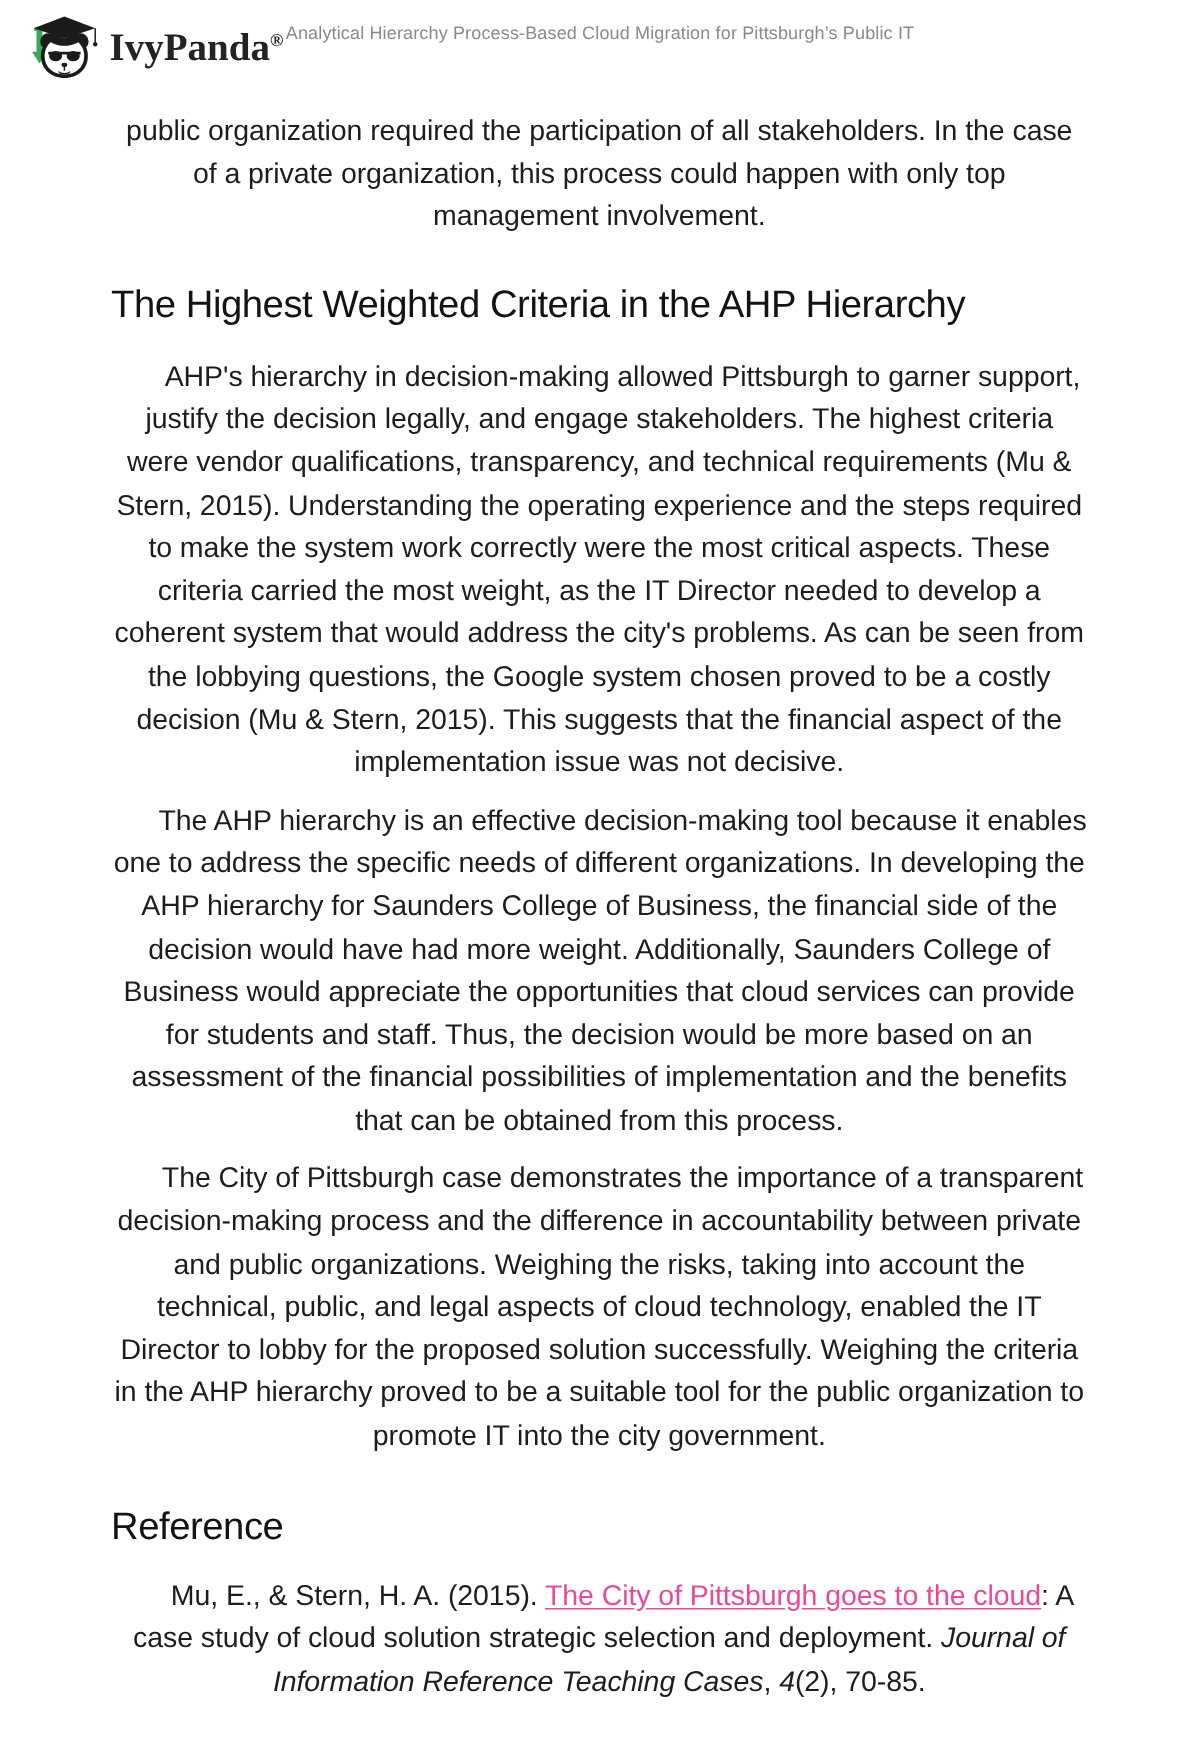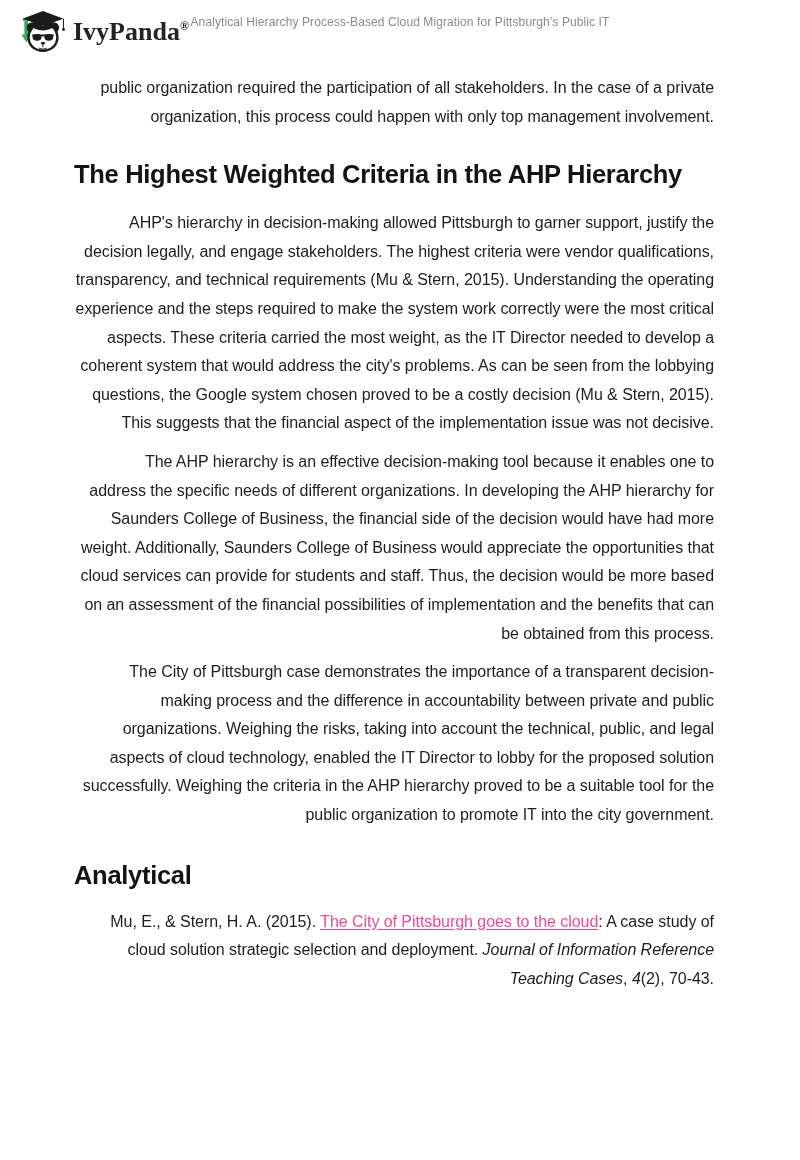--- a/index.html
+++ b/index.html
@@ -74,36 +74,36 @@
     font-family: "Liberation Sans", sans-serif;
     letter-spacing: 0.1px;
   }
 
   
   .content {
     padding: 0 74px 0 74px;
   }
 
   p.body-text {
-    font-size: 16px;
+    font-size: 19px;
     line-height: 28.6px;
     color: #1d1d1d;
-    margin: 0 12px 10px 0;
-    text-align: right;
+    margin: 0 1px 10px 0;
+    text-align: center;
     letter-spacing: -0.05px;
   }
 
   p.body-text.indented {
     text-indent: 31px;
   }
 
   h2.section-heading {
     font-size: 25.5px;
     line-height: 42px;
-    font-weight: bold;
+    font-weight: normal;
     color: #131313;
     margin: 22px 0 14px 0;
     letter-spacing: -0.3px;
   }
 
   h2.section-heading.tight {
     margin: 24px 0 12px 0;
   }
 
   .ref-link {
@@ -196,20 +196,20 @@
 
     <h2 class="section-heading">The Highest Weighted Criteria in the AHP Hierarchy</h2>
 
     <p class="body-text indented">AHP's hierarchy in decision-making allowed Pittsburgh to garner support, justify the decision legally, and engage stakeholders. The highest criteria were vendor qualifications, transparency, and technical requirements (Mu &amp; Stern, 2015). Understanding the operating experience and the steps required to make the system work correctly were the most critical aspects. These criteria carried the most weight, as the IT Director needed to develop a coherent system that would address the city's problems. As can be seen from the lobbying questions, the Google system chosen proved to be a costly decision (Mu &amp; Stern, 2015). This suggests that the financial aspect of the implementation issue was not decisive.</p>
 
     <p class="body-text indented">The AHP hierarchy is an effective decision-making tool because it enables one to address the specific needs of different organizations. In developing the AHP hierarchy for Saunders College of Business, the financial side of the decision would have had more weight. Additionally, Saunders College of Business would appreciate the opportunities that cloud services can provide for students and staff. Thus, the decision would be more based on an assessment of the financial possibilities of implementation and the benefits that can be obtained from this process.</p>
 
 
     <p class="body-text indented">The City of Pittsburgh case demonstrates the importance of a transparent decision-making process and the difference in accountability between private and public organizations. Weighing the risks, taking into account the technical, public, and legal aspects of cloud technology, enabled the IT Director to lobby for the proposed solution successfully. Weighing the criteria in the AHP hierarchy proved to be a suitable tool for the public organization to promote IT into the city government.</p>
 
-    <h2 class="section-heading tight">Analytical</h2>
-
-    <p class="body-text indented"><span>Mu, E., &amp; Stern, H. A. (2015). </span><a class="ref-link" href="#">The City of Pittsburgh goes to the cloud</a><span>: A case study of cloud solution strategic selection and deployment. </span><span class="italic">Journal of Information Reference Teaching Cases</span><span>, </span><span class="italic">4</span><span>(2), 70-43.</span></p>
+    <h2 class="section-heading tight">Reference</h2>
+
+    <p class="body-text indented"><span>Mu, E., &amp; Stern, H. A. (2015). </span><a class="ref-link" href="#">The City of Pittsburgh goes to the cloud</a><span>: A case study of cloud solution strategic selection and deployment. </span><span class="italic">Journal of Information Reference Teaching Cases</span><span>, </span><span class="italic">4</span><span>(2), 70-85.</span></p>
 
   </div>
 
 
 </div>
 
 </body></html>

